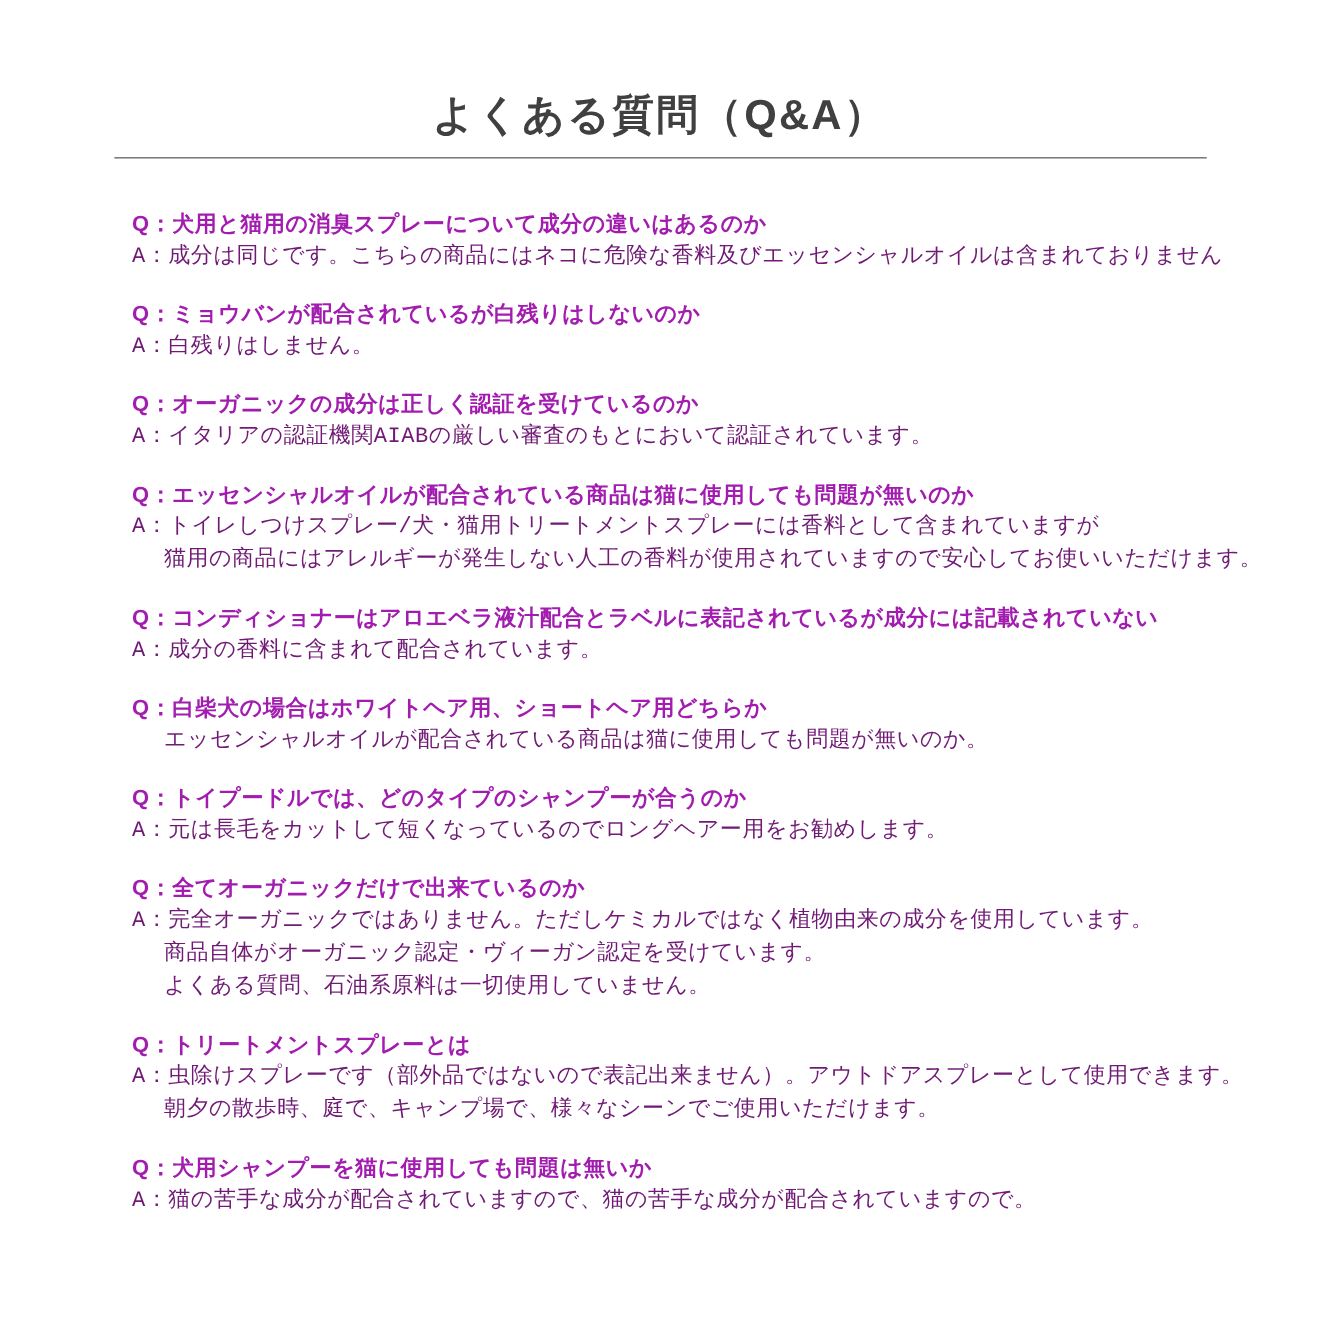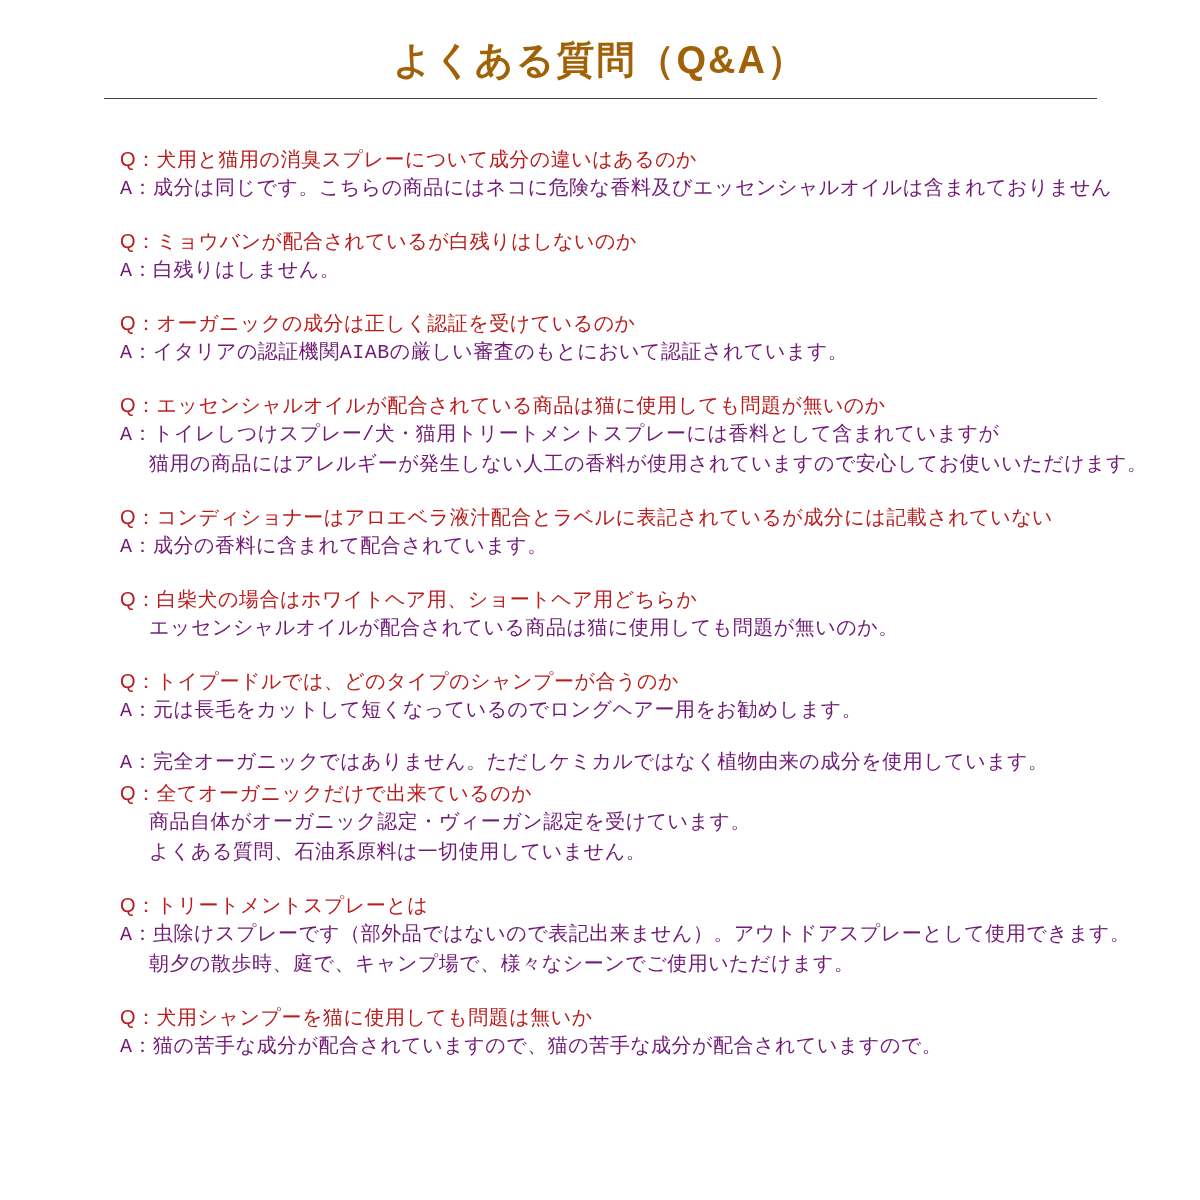--- a/index.html
+++ b/index.html
@@ -16,22 +16,23 @@
     width: 1200px;
     height: 1200px;
     box-sizing: border-box;
   }
   .page-title {
     padding-top: 38px;
     text-align: center;
     font-size: 38px;
     font-weight: 700;
     letter-spacing: 2px;
-    color: #a16207;
+    color: #404040;
     line-height: 1.2;
+    margin-top: 45px;
   }
   .title-divider {
     border: none;
     border-top: 1px solid #444444;
     width: 993px;
     margin: 14px auto 0 auto;
   }
   .faq {
     margin: 45px 0 0 120px;
     width: 1010px;
@@ -39,22 +40,22 @@
   .qa-block {
     margin: 0 0 22px 0;
   }
   .line {
     font-size: 20px;
     line-height: 30px;
     white-space: nowrap;
     letter-spacing: 0.5px;
   }
   .q-line {
-    font-weight: 400;
-    color: #b91c1c;
+    font-weight: 700;
+    color: #a21caf;
   }
   .a-line {
     font-weight: 400;
     color: #701a75;
     font-family: Liberation Mono, monospace;
   }
   .a-cont {
     padding-left: 29px;
   }
   .prefix {
@@ -102,22 +103,22 @@
       <div class="line q-line"><span class="prefix">Q：</span><span>白柴犬の場合はホワイトヘア用、ショートヘア用どちらか</span></div>
       <div class="line a-line a-cont"><span>エッセンシャルオイルが配合されている商品は猫に使用しても問題が無いのか。</span></div>
     </div>
 
     <div class="qa-block">
       <div class="line q-line"><span class="prefix">Q：</span><span>トイプードルでは、どのタイプのシャンプーが合うのか</span></div>
       <div class="line a-line"><span class="prefix">A：</span><span>元は長毛をカットして短くなっているのでロングヘアー用をお勧めします。</span></div>
     </div>
 
     <div class="qa-block">
+      <div class="line q-line"><span class="prefix">Q：</span><span>全てオーガニックだけで出来ているのか</span></div>
       <div class="line a-line"><span class="prefix">A：</span><span>完全オーガニックではありません。ただしケミカルではなく植物由来の成分を使用しています。</span></div>
-      <div class="line q-line"><span class="prefix">Q：</span><span>全てオーガニックだけで出来ているのか</span></div>
       <div class="line a-line a-cont"><span>商品自体がオーガニック認定・ヴィーガン認定を受けています。</span></div>
       <div class="line a-line a-cont"><span>よくある質問、石油系原料は一切使用していません。</span></div>
     </div>
 
     <div class="qa-block">
       <div class="line q-line"><span class="prefix">Q：</span><span>トリートメントスプレーとは</span></div>
       <div class="line a-line"><span class="prefix">A：</span><span>虫除けスプレーです（部外品ではないので表記出来ません）。アウトドアスプレーとして使用できます。</span></div>
       <div class="line a-line a-cont"><span>朝夕の散歩時、庭で、キャンプ場で、様々なシーンでご使用いただけます。</span></div>
     </div>
 

